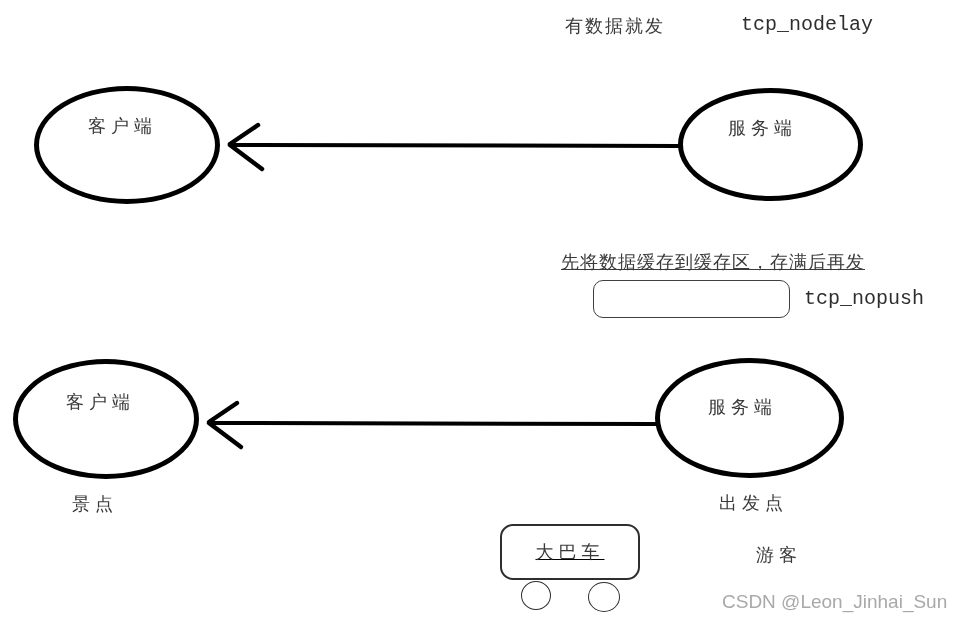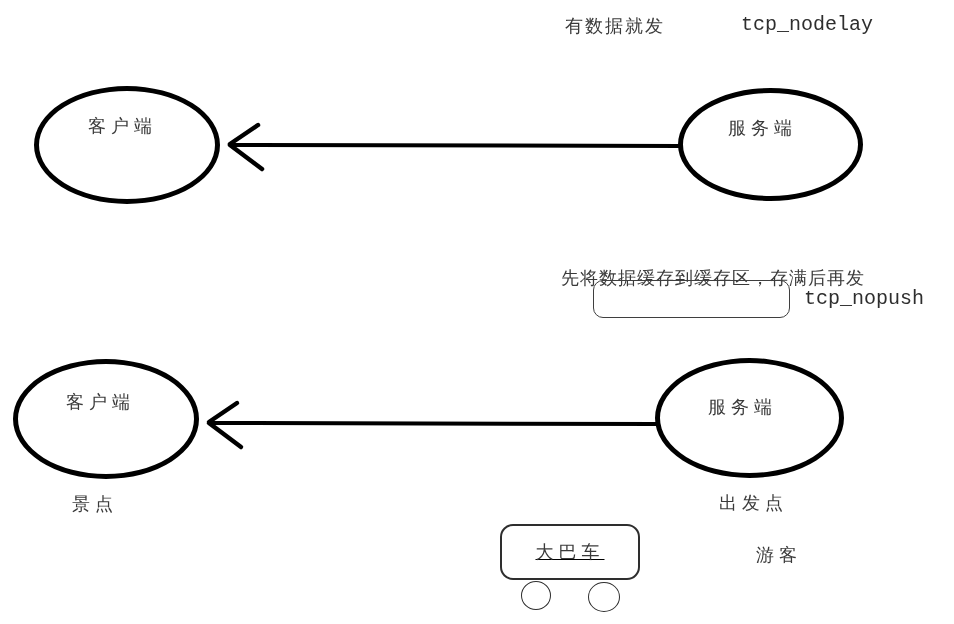--- a/index.html
+++ b/index.html
@@ -100,35 +100,36 @@
       <line x1="230" y1="144" x2="258" y2="125" stroke-width="4.5"></line>
       <line x1="230" y1="145" x2="262" y2="169" stroke-width="4.5"></line>
     </g>
     <g>
       <line x1="210" y1="423" x2="658" y2="424" stroke-width="4"></line>
       <line x1="209" y1="422" x2="237" y2="403" stroke-width="4.5"></line>
       <line x1="209" y1="423" x2="241" y2="447" stroke-width="4.5"></line>
     </g>
   </svg>
 
-  <div class="txt zh" style="left:561px; top:266px; letter-spacing:1px;">先将数据缓存到缓存区，存满后再发</div>
+  <div class="txt zh" style="left:561px; top:250px; letter-spacing:1px;text-decoration:underline;">先将数据缓存到缓存区，存满后再发</div>
   <div class="buffer-box" style="left:593px; top:280px; width:197px; height:38px;"></div>
   <div class="txt code" style="left:804px; top:287px;">tcp_nopush</div>
 
   <div class="ellipse" style="left:13px; top:359px; width:186px; height:120px;"></div>
   <div class="txt zh wide" style="left:66px; top:390px;">客户端</div>
 
   <div class="ellipse" style="left:655px; top:358px; width:189px; height:120px;"></div>
   <div class="txt zh wide" style="left:708px; top:395px;">服务端</div>
 
   <div class="txt zh wide" style="left:72px; top:492px;">景点</div>
   <div class="txt zh wide" style="left:719px; top:491px;">出发点</div>
 
   <div class="bus-body" style="left:500px; top:524px; width:140px; height:56px;">
     <span class="txt zh wide" style="position:static;">大巴车</span>
   </div>
   <div class="wheel" style="left:521px; top:581px; width:30px; height:29px;"></div>
   <div class="wheel" style="left:588px; top:582px; width:32px; height:30px;"></div>
 
   <div class="txt zh wide" style="left:756px; top:543px;">游客</div>
 
+  <div class="watermark" style="left:722px; top:591px;">CSDN @Leon_Jinhai_Sun</div>
 
 </div>
 
 </body></html>

